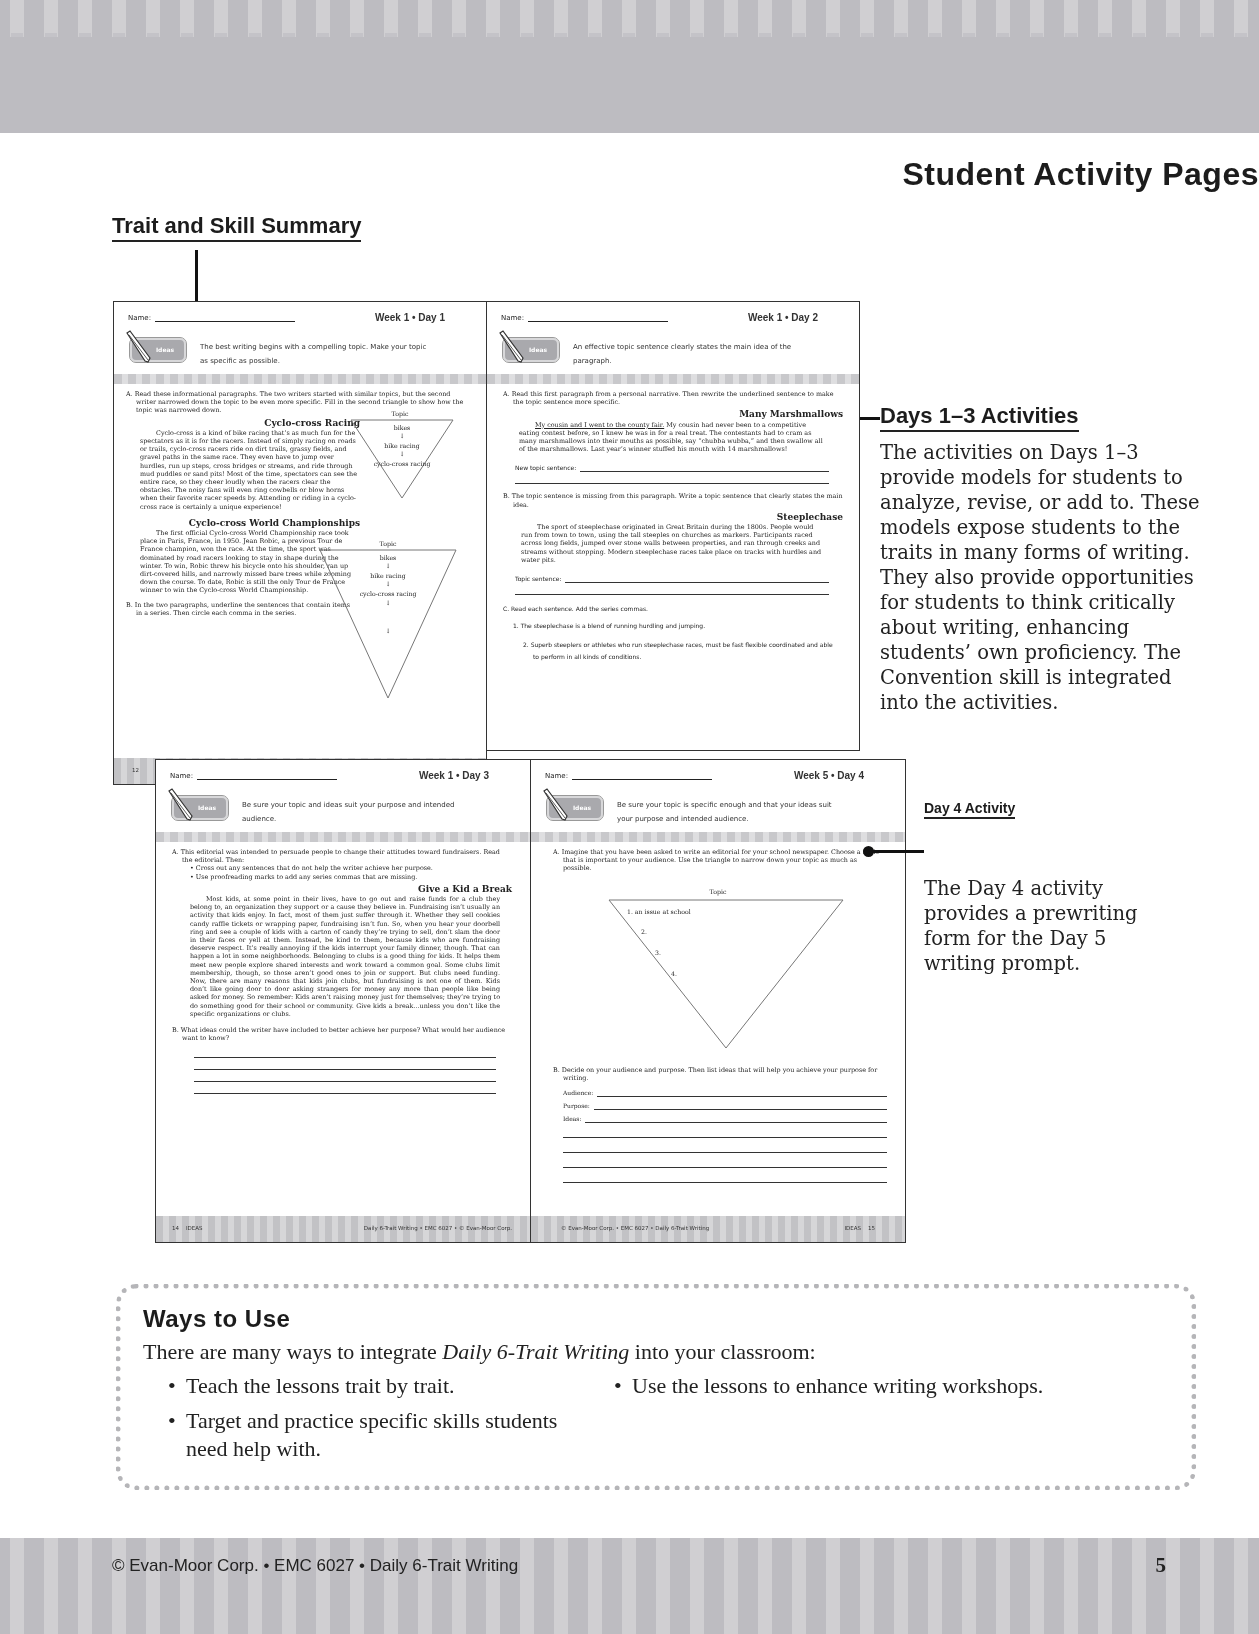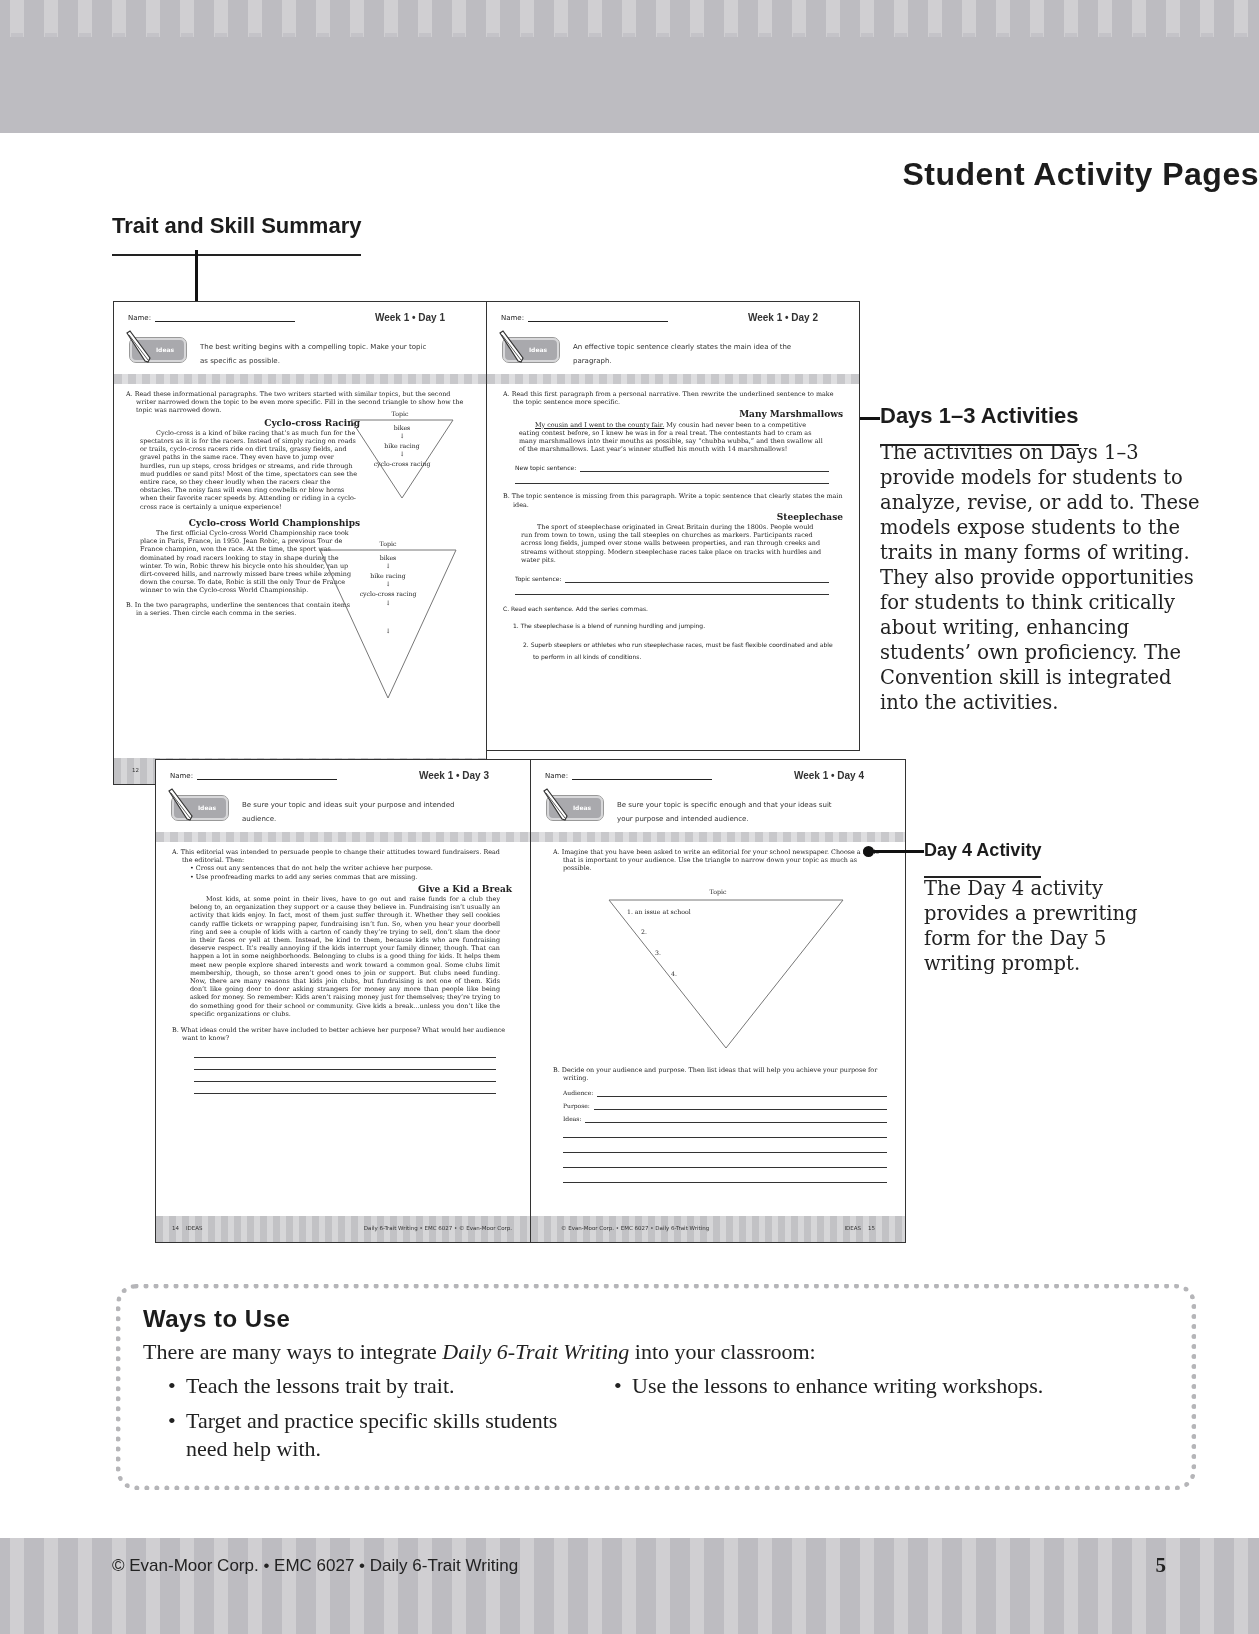--- a/index.html
+++ b/index.html
@@ -8,29 +8,29 @@
 
   
   .top-band { position: absolute; left: 0; top: 0; width: 1259px; height: 133px; background: #bdbcc1; }
   .top-stripes { position: absolute; left: 0; top: 0; width: 1259px; height: 37px;
     background: repeating-linear-gradient(90deg, #bdbcc1 0px, #bdbcc1 10px, #d0cfd2 10px, #d0cfd2 24px, #bdbcc1 24px, #bdbcc1 34px); }
   .top-stripes::after { content:""; position:absolute; left:0; right:0; bottom:0; height:4px; background: repeating-linear-gradient(90deg, transparent 0, transparent 11px, #c4c3c8 11px, #c4c3c8 23px, transparent 23px, transparent 34px); }
 
   .page-title { position: absolute; left: 0; width: 1259px; top: 156px; text-align: right;
     font-family: "Liberation Sans", sans-serif; font-weight: bold; font-size: 32px; color: #1c1c1c; letter-spacing: 0.5px; }
 
-  .callout-title { position: absolute; font-family: "Liberation Sans", sans-serif; font-weight: bold; color: #1c1c1c; border-bottom: 2px solid #222; padding-bottom: 15px; }
+  .callout-title { position: absolute; font-family: "Liberation Sans", sans-serif; font-weight: bold; color: #1c1c1c; border-bottom: 2px solid #222; padding-bottom: 1px; }
   .trait-summary { left: 112px; top: 213px; font-size: 22px; }
   .leader-v { position: absolute; background: #111; width: 3px; }
   .leader-h { position: absolute; background: #111; height: 3px; }
   .leader-dot { position: absolute; width: 11px; height: 11px; border-radius: 50%; background: #111; }
 
   .days13-title { left: 880px; top: 403px; font-size: 22px; }
   .days13-body { position: absolute; left: 880px; top: 440px; width: 320px; font-size: 19.5px; line-height: 25px; color: #222; font-family: "DejaVu Serif", serif; }
-  .day4-title { left: 924px; top: 840px; font-size: 18px; }
+  .day4-title { left: 924px; top: 800px; font-size: 14px; }
   .day4-body { position: absolute; left: 924px; top: 876px; width: 240px; font-size: 19.5px; line-height: 25px; color: #222; }
 
   
   .ws { position: absolute; background: #fff; border: 1.5px solid #333; overflow: hidden; font-family: "DejaVu Serif", serif; color: #222; }
   .ws .name-row { position: absolute; left: 14px; top: 12px; font-size: 7px; font-family: "DejaVu Sans", sans-serif; }
   .ws .name-line { display: inline-block; width: 140px; border-bottom: 1px solid #222; margin-left: 4px; vertical-align: bottom; }
   .ws .week-day { position: absolute; right: 41px; top: 10px; font-family: "Liberation Sans", sans-serif; font-weight: bold; font-size: 10px; color: #333; }
   .ws .badge { position: absolute; left: 16px; top: 36px; width: 56px; height: 24px; background: #a9a9ad; border: 2px solid #d8d8da; outline: 1px solid #999; border-radius: 6px; color:#fff; font-family:"DejaVu Sans",sans-serif; font-size:6px; font-weight:bold; text-align:center; line-height:20px; padding-left: 14px; }
   .ws .pencil { position: absolute; left: 10px; top: 28px; width: 30px; height: 34px; }
   .ws .tip { position: absolute; left: 86px; top: 38px; font-family: "DejaVu Sans", sans-serif; font-size: 7px; line-height: 14px; width: 230px; color:#333; }
@@ -193,21 +193,21 @@
     </div>
   </div>
   <div class="footer">
     <span style="left:16px; white-space:pre;">14    IDEAS</span>
     <span style="right:18px;">Daily 6-Trait Writing • EMC 6027 • © Evan-Moor Corp.</span>
   </div>
 </div>
 
 <div class="ws" style="left:530px; top:759px; width:376px; height:484px; z-index:2;">
   <div class="name-row"><span>Name:</span><span class="name-line"></span></div>
-  <div class="week-day">Week 1 • Day 4</div>
+  <div class="week-day">Week 5 • Day 4</div>
   <div class="badge">Ideas</div>
   <svg class="pencil" viewBox="0 0 30 34">
       <path d="M3 3 L6 1 L26 28 L24 32 L21 31 Z" fill="#fff" stroke="#333" stroke-width="1.2"></path>
       <line x1="5" y1="5" x2="24" y2="30" stroke="#333" stroke-width="0.8"></line>
     </svg>
   <div class="tip">Be sure your topic is specific enough and that your ideas suit your purpose and intended audience.</div>
   <div class="stripe"></div>
   <div class="body" style="left:22px; right:18px;">
     <p class="q">A. Imagine that you have been asked to write an editorial for your school newspaper. Choose a topic that is important to your audience. Use the triangle to narrow down your topic as much as possible.</p>
   </div>

